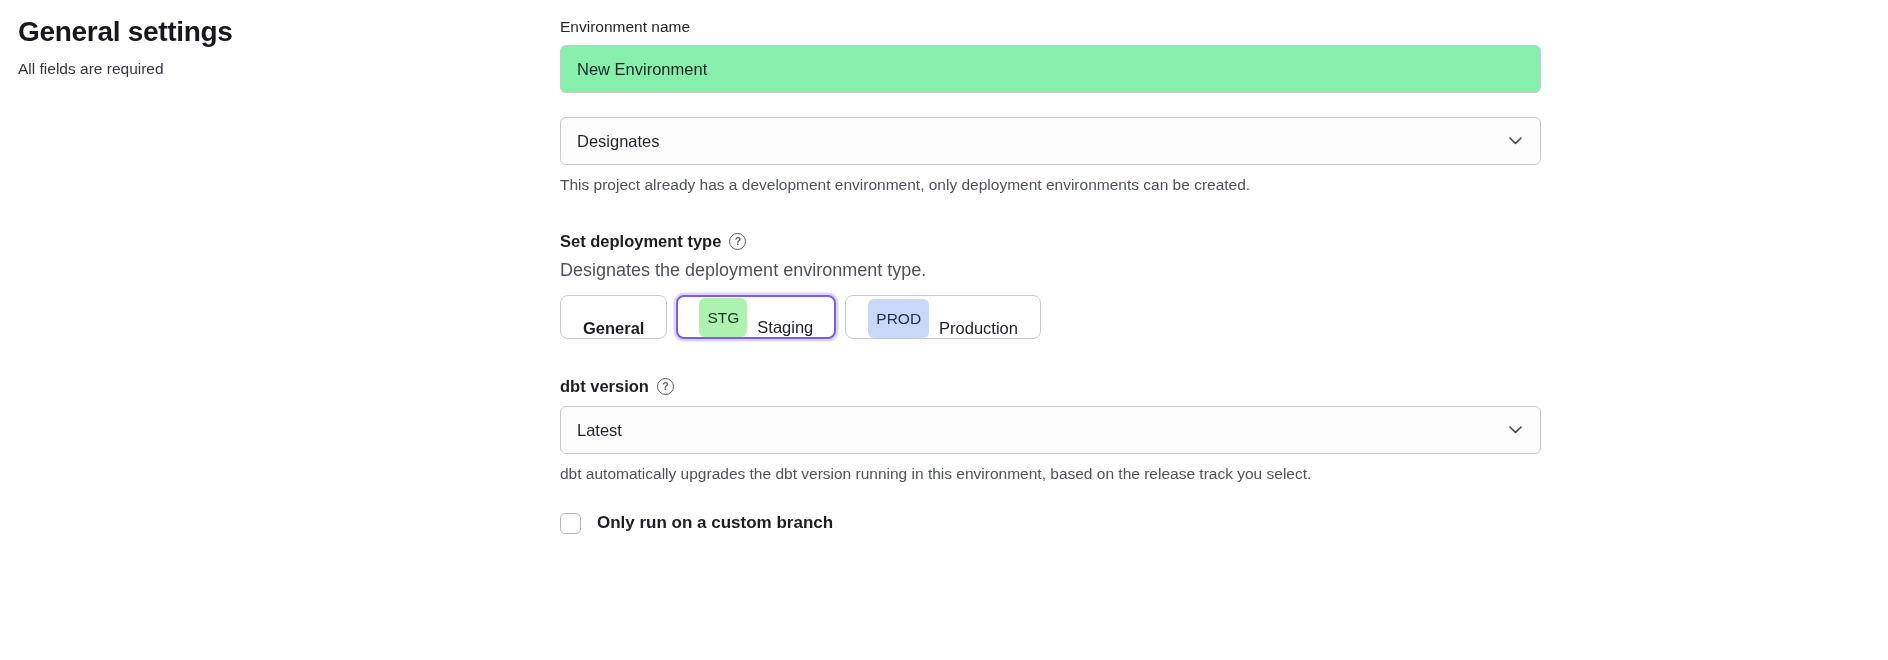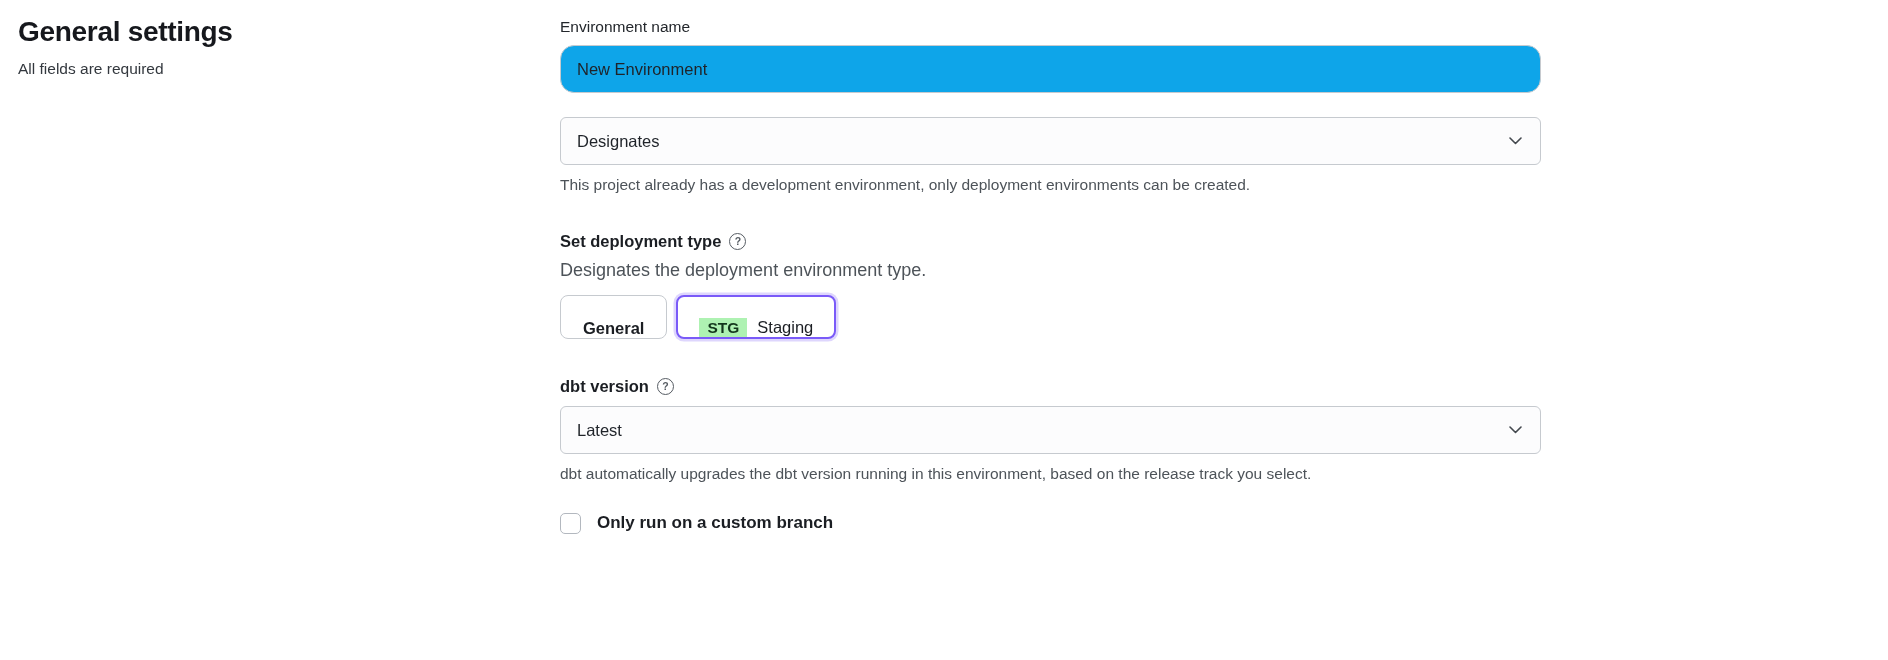--- a/index.html
+++ b/index.html
@@ -35,26 +35,26 @@
     color: #23272c;
     margin-bottom: 9px;
   }
   .field-label.muted { color: #a2a7ae; }
   .field-label.bold { font-weight: 700; font-size: 16.5px; color: #1b1e23; }
 
   .text-input {
     width: 100%;
     height: 48px;
     border: 1px solid #c6cacf;
-    border-radius: 14px;
+    border-radius: 6px;
     padding: 0 16px;
     font-size: 16.5px;
     font-family: "Liberation Sans", sans-serif;
     color: #1f2329;
-    background: #0ea5e9;
+    background: #86efac;
     outline: none;
   }
 
   .select-box {
     width: 100%;
     height: 48px;
     border: 1px solid #c6cacf;
     border-radius: 6px;
     padding: 0 18px 0 16px;
     background: #fcfcfd;
@@ -115,24 +115,24 @@
     color: #1b1e23;
     cursor: pointer;
     font-family: "Liberation Sans", sans-serif;
   }
   .type-btn.selected {
     border: 2px solid #7a5af8;
     box-shadow: 0 0 0 2.5px rgba(122, 90, 248, 0.25);
     padding: 0 21px;
   }
   .type-badge {
-    border-radius: 0;
-    padding: 2px 8px;
-    font-size: 15.5px;
-    font-weight: 700;
+    border-radius: 6px;
+    padding: 12px 8px;
+    font-size: 15.5px;
+    font-weight: 400;
     line-height: 1;
   }
   .type-badge.stg  { background: #aef2b2; color: #12361b; }
   .type-badge.prod { background: #c9d8f8; color: #1d2b4f; }
   .type-btn .opt-label { font-weight: 500; }
   .type-btn.plain .opt-label { font-weight: 600; }
 
   
   .checkbox-row {
     margin-top: 30px;
@@ -189,20 +189,24 @@
     <div class="field-description">Designates the deployment environment type.</div>
 
     <div class="btn-row">
       <button class="type-btn plain">
         <span class="opt-label">General</span>
       </button>
       <button class="type-btn selected">
         <span class="type-badge stg">STG</span>
         <span class="opt-label">Staging</span>
       </button>
+      <button class="type-btn">
+        <span class="type-badge prod">PROD</span>
+        <span class="opt-label">Production</span>
+      </button>
     </div>
   </div>
 
   <div class="field section-gap-lg">
     <div class="label-row" style="margin-bottom:10px">
       <span class="field-label bold" style="margin-bottom:0">dbt version</span>
       <span class="help-icon">?</span>
     </div>
     <div class="select-box">
       <span>Latest</span>

